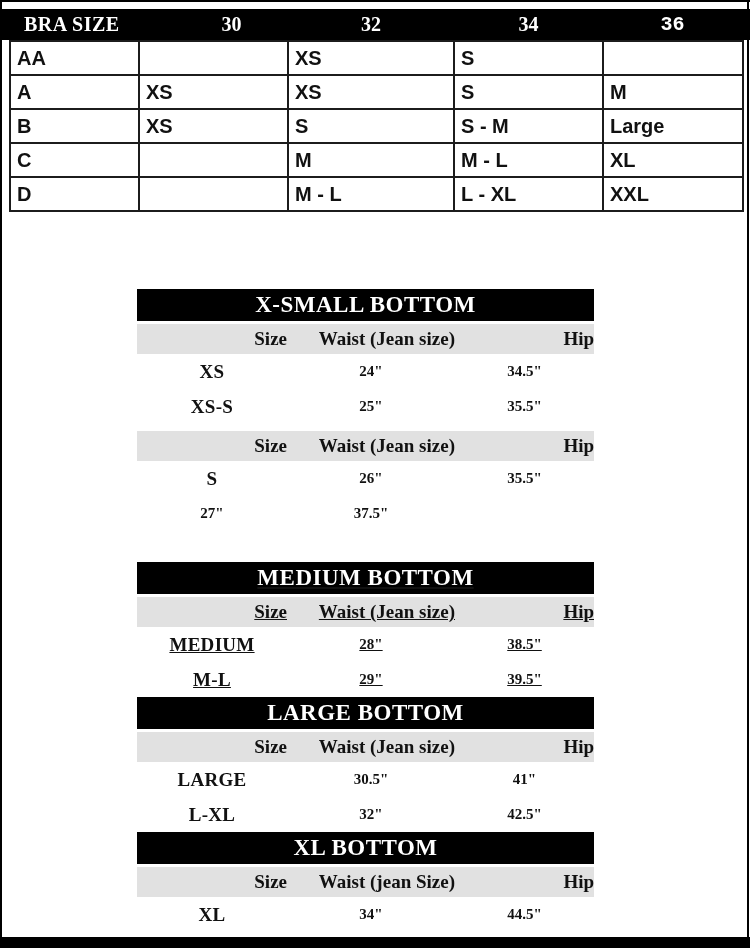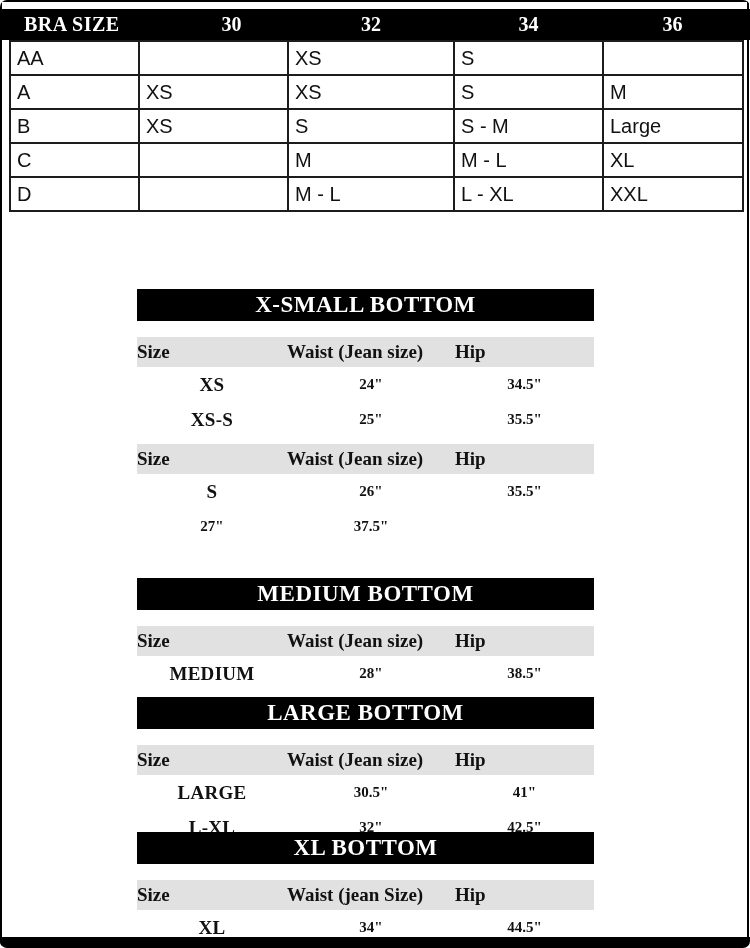--- a/index.html
+++ b/index.html
@@ -1,61 +1,61 @@
 <!DOCTYPE html>
 <html style="--header-bg: #000000; --header-text: #ffffff; --subheader-bg: #e1e1e1; --text: #111111; --border: #000000;"><head>
 <meta charset="utf-8">
 <style>
   html,body{margin:0;padding:0;background:#fff;}
   .page{
     position:relative;width:750px;height:948px;background:#fff;overflow:hidden;
-    font-family:"Liberation Serif",serif;color:var(--text,#111);border-radius:7px;
+    font-family:"Liberation Serif",serif;color:var(--text,#111);
   }
   
   .frame-top{position:absolute;left:0;top:0;width:750px;height:2px;background:var(--border,#000);}
   .frame-left{position:absolute;left:0;top:0;width:2px;height:948px;background:var(--border,#000);}
   .frame-right{position:absolute;left:747px;top:0;width:2px;height:937px;background:var(--border,#000);}
   .frame-bottom{position:absolute;left:0;top:937px;width:750px;height:11px;background:var(--border,#000);}
 
   
   .bra-header{
     position:absolute;left:0;top:9px;width:750px;height:31px;
     background:var(--header-bg,#000);color:var(--header-text,#fff);
     font-weight:bold;font-size:20px;line-height:31px;
   }
   .bra-header span{position:absolute;top:0;height:31px;}
   .bh-label{left:24px;letter-spacing:.5px;}
   .bh-30{left:157px;width:149px;text-align:center;}
   .bh-32{left:288px;width:166px;text-align:center;}
   .bh-34{left:454px;width:149px;text-align:center;}
-  .bh-36{left:603px;width:139px;text-align:center;}
+  .bh-36{left:603px;width:139px;text-align:center;font-family:Liberation Mono, monospace;}
 
   
   table.bra-body{
     position:absolute;left:9px;top:40px;width:733px;
     border-collapse:collapse;table-layout:fixed;
     font-family:"Liberation Sans",sans-serif;font-size:20px;
   }
   table.bra-body td{
     border:2px solid #1c1c1c;height:30px;padding:1px 2px 1px 6px;
-    vertical-align:middle;overflow:hidden;white-space:nowrap;
+    vertical-align:middle;overflow:hidden;white-space:nowrap;font-weight:bold;
   }
 
   
   .bt{position:absolute;left:137px;width:457px;}
-  .bt1{top:289px;} .bt2{top:428px;} .bt3{top:578px;} .bt4{top:697px;} .bt5{top:832px;}
+  .bt1{top:289px;} .bt2{top:428px;} .bt3{top:562px;text-decoration:underline;} .bt4{top:697px;} .bt5{top:832px;}
   .bt-title{
     height:32px;line-height:32px;background:var(--header-bg,#000);
     color:var(--header-text,#fff);font-weight:bold;font-size:23px;text-align:center;
     letter-spacing:.5px;
   }
   .bt-cols{
-    margin-top:16px;height:30px;background:var(--subheader-bg,#e1e1e1);
+    margin-top:3px;height:30px;background:var(--subheader-bg,#e1e1e1);
     display:grid;grid-template-columns:150px 168px 139px;align-items:center;
-    font-weight:bold;font-size:19px;text-align:left;
+    font-weight:bold;font-size:19px;text-align:right;
   }
   .bt-row{
     height:35px;display:grid;grid-template-columns:150px 168px 139px;
     align-items:center;text-align:center;
   }
   .bt-row .size{font-weight:bold;font-size:19px;letter-spacing:.3px;}
   .bt-row .num{font-weight:bold;font-size:15px;}
 </style>
 </head>
 <body>

